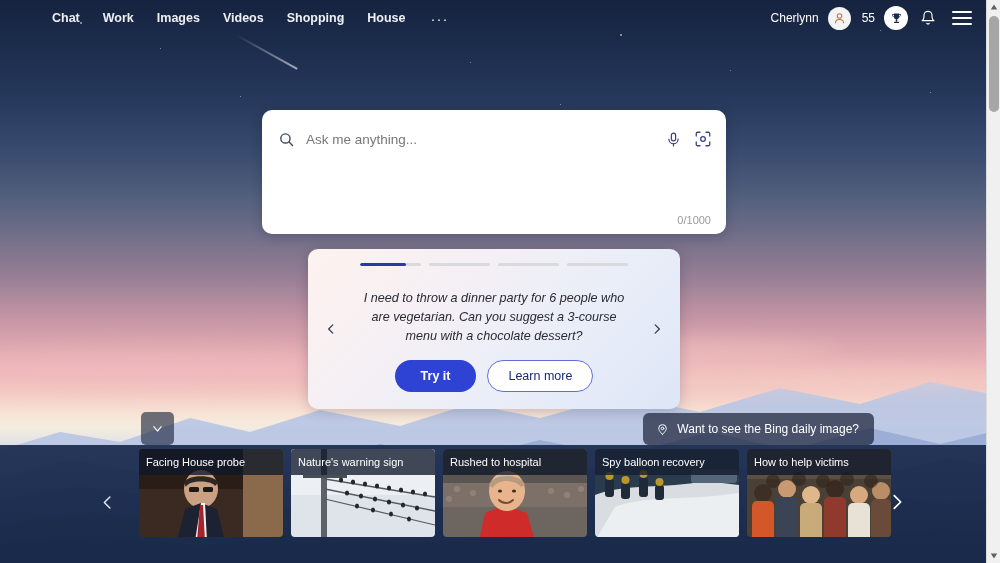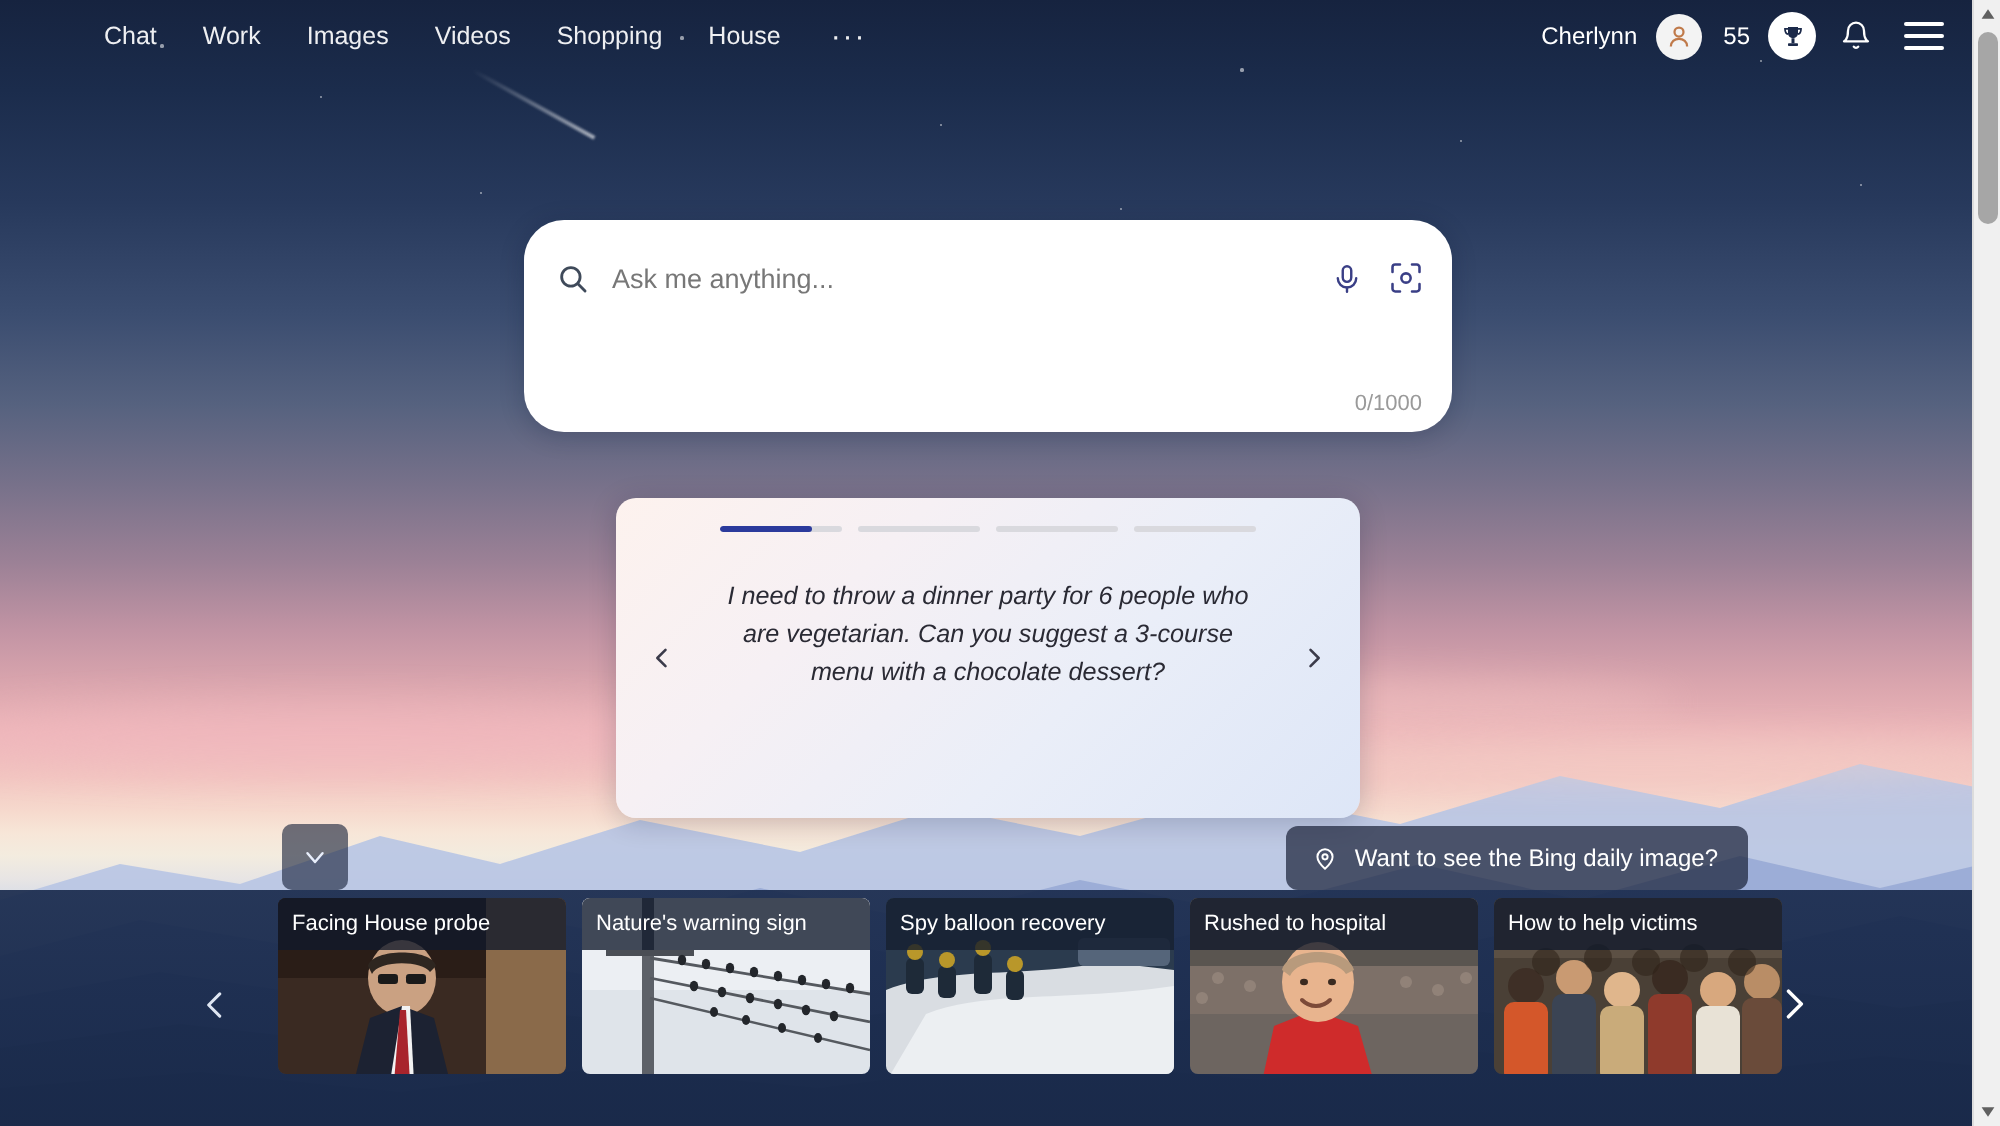--- a/index.html
+++ b/index.html
@@ -114,20 +114,21 @@
     align-items: center;
     gap: 23px;
     margin-left: 52px;
   }
   .nav a {
     color: rgba(255,255,255,0.93);
     font-size: 12.5px;
     text-decoration: none;
     white-space: nowrap;
     cursor: pointer;
+    font-weight: bold;
   }
   .nav-more {
     color: rgba(255,255,255,0.93);
     font-size: 15px;
     letter-spacing: 1px;
     cursor: pointer;
     margin-left: 2px;
   }
 
   .userzone {
@@ -184,23 +185,23 @@
     display: block;
     height: 1.8px;
     background: #ffffff;
     border-radius: 1px;
   }
 
   
   .searchbox {
     position: absolute;
     left: 262px; top: 110px;
-    width: 464px; height: 106px;
+    width: 464px; height: 124px;
     background: #ffffff;
-    border-radius: 20px;
+    border-radius: 10px;
     box-shadow: 0 2px 12px rgba(10,20,45,0.22);
     z-index: 15;
   }
   .search-row {
     position: absolute;
     top: 12px; left: 0; right: 0;
     height: 34px;
     display: flex;
     align-items: center;
     padding: 0 14px 0 16px;
@@ -529,20 +530,24 @@
       <span class="pseg">
           <i style="width:0%"></i>
         </span>
       <span class="pseg">
           <i style="width:0%"></i>
         </span>
     </div>
 
     <div class="sug-text">I need to throw a dinner party for 6 people who are vegetarian. Can you suggest a 3-course menu with a chocolate dessert?</div>
 
+    <div class="sug-buttons">
+      <button class="btn-primary">Try it</button>
+      <button class="btn-outline">Learn more</button>
+    </div>
 
     <span class="sug-arrow left">
       <svg width="14" height="14" viewBox="0 0 24 24" fill="none" stroke="#3b3b4a" stroke-width="2.2" stroke-linecap="round" stroke-linejoin="round">
         <polyline points="15 5 8 12 15 19"></polyline>
       </svg>
     </span>
     <span class="sug-arrow right">
       <svg width="14" height="14" viewBox="0 0 24 24" fill="none" stroke="#3b3b4a" stroke-width="2.2" stroke-linecap="round" stroke-linejoin="round">
         <polyline points="9 5 16 12 9 19"></polyline>
       </svg>
@@ -615,65 +620,65 @@
                 <ellipse cx="118" cy="70" rx="2" ry="2.5"></ellipse>
             </g>
           </svg>
         </div>
         <div class="news-title">Nature's warning sign</div>
       </div>
 
       <div class="news-card">
         <div class="news-img">
           <svg width="144" height="92" viewBox="0 0 144 92" preserveAspectRatio="none">
+            <rect width="144" height="92" fill="#6d6560"></rect>
+            <rect width="144" height="34" fill="#5a5550"></rect>
+            <rect y="34" width="144" height="24" fill="#7d7068"></rect>
+            <g fill="#9a8b80" opacity="0.7">
+              <circle cx="14" cy="40" r="3"></circle>
+                <circle cx="30" cy="44" r="3"></circle>
+                <circle cx="108" cy="42" r="3"></circle>
+              <circle cx="124" cy="46" r="3"></circle>
+                <circle cx="138" cy="40" r="3"></circle>
+                <circle cx="6" cy="50" r="3"></circle>
+            </g>
+            <path d="M36 92 L42 64 L62 56 L84 64 L92 92 Z" fill="#cf2b2b"></path>
+            <ellipse cx="64" cy="42" rx="18" ry="20" fill="#e8b48e"></ellipse>
+            <path d="M46 36c3-12 33-12 36 0l-4 2c-5-8-24-8-28 1z" fill="#b89a7c"></path>
+            <ellipse cx="57" cy="42" rx="2" ry="1.6" fill="#3a2a20"></ellipse>
+            <ellipse cx="71" cy="42" rx="2" ry="1.6" fill="#3a2a20"></ellipse>
+            <path d="M56 51c4 4 10 4 14 0" stroke="#7c4a38" stroke-width="2" fill="none" stroke-linecap="round"></path>
+          </svg>
+        </div>
+        <div class="news-title">Rushed to hospital</div>
+      </div>
+
+      <div class="news-card">
+        <div class="news-img">
+          <svg width="144" height="92" viewBox="0 0 144 92" preserveAspectRatio="none">
             <rect width="144" height="92" fill="#2b3b4e"></rect>
             <rect y="0" width="144" height="26" fill="#3c4d60"></rect>
             <path d="M0 46 C30 34 70 40 110 32 L144 36 L144 92 L0 92 Z" fill="#d9dde2"></path>
             <path d="M20 58 C50 46 90 52 144 44 L144 92 L0 92 Z" fill="#eceff2"></path>
             <g fill="#1e2a38">
               <rect x="10" y="30" width="9" height="18" rx="3"></rect>
               <rect x="26" y="34" width="9" height="16" rx="3"></rect>
               <rect x="44" y="28" width="9" height="20" rx="3"></rect>
               <rect x="60" y="36" width="9" height="15" rx="3"></rect>
             </g>
             <g fill="#c9a227" opacity="0.9">
               <circle cx="14.5" cy="27" r="4"></circle>
                 <circle cx="30.5" cy="31" r="4"></circle>
               <circle cx="48.5" cy="25" r="4"></circle>
                 <circle cx="64.5" cy="33" r="4"></circle>
             </g>
             <rect x="96" y="20" width="46" height="14" rx="3" fill="#55657a"></rect>
           </svg>
         </div>
         <div class="news-title">Spy balloon recovery</div>
-      </div>
-
-      <div class="news-card">
-        <div class="news-img">
-          <svg width="144" height="92" viewBox="0 0 144 92" preserveAspectRatio="none">
-            <rect width="144" height="92" fill="#6d6560"></rect>
-            <rect width="144" height="34" fill="#5a5550"></rect>
-            <rect y="34" width="144" height="24" fill="#7d7068"></rect>
-            <g fill="#9a8b80" opacity="0.7">
-              <circle cx="14" cy="40" r="3"></circle>
-                <circle cx="30" cy="44" r="3"></circle>
-                <circle cx="108" cy="42" r="3"></circle>
-              <circle cx="124" cy="46" r="3"></circle>
-                <circle cx="138" cy="40" r="3"></circle>
-                <circle cx="6" cy="50" r="3"></circle>
-            </g>
-            <path d="M36 92 L42 64 L62 56 L84 64 L92 92 Z" fill="#cf2b2b"></path>
-            <ellipse cx="64" cy="42" rx="18" ry="20" fill="#e8b48e"></ellipse>
-            <path d="M46 36c3-12 33-12 36 0l-4 2c-5-8-24-8-28 1z" fill="#b89a7c"></path>
-            <ellipse cx="57" cy="42" rx="2" ry="1.6" fill="#3a2a20"></ellipse>
-            <ellipse cx="71" cy="42" rx="2" ry="1.6" fill="#3a2a20"></ellipse>
-            <path d="M56 51c4 4 10 4 14 0" stroke="#7c4a38" stroke-width="2" fill="none" stroke-linecap="round"></path>
-          </svg>
-        </div>
-        <div class="news-title">Rushed to hospital</div>
       </div>
 
       <div class="news-card">
         <div class="news-img">
           <svg width="144" height="92" viewBox="0 0 144 92" preserveAspectRatio="none">
             <rect width="144" height="92" fill="#4a4036"></rect>
             <rect width="144" height="30" fill="#5c5044"></rect>
             <g>
               <circle cx="16" cy="44" r="9" fill="#3e2f26"></circle>
                 <rect x="5" y="52" width="22" height="40" rx="5" fill="#d4572a"></rect>

